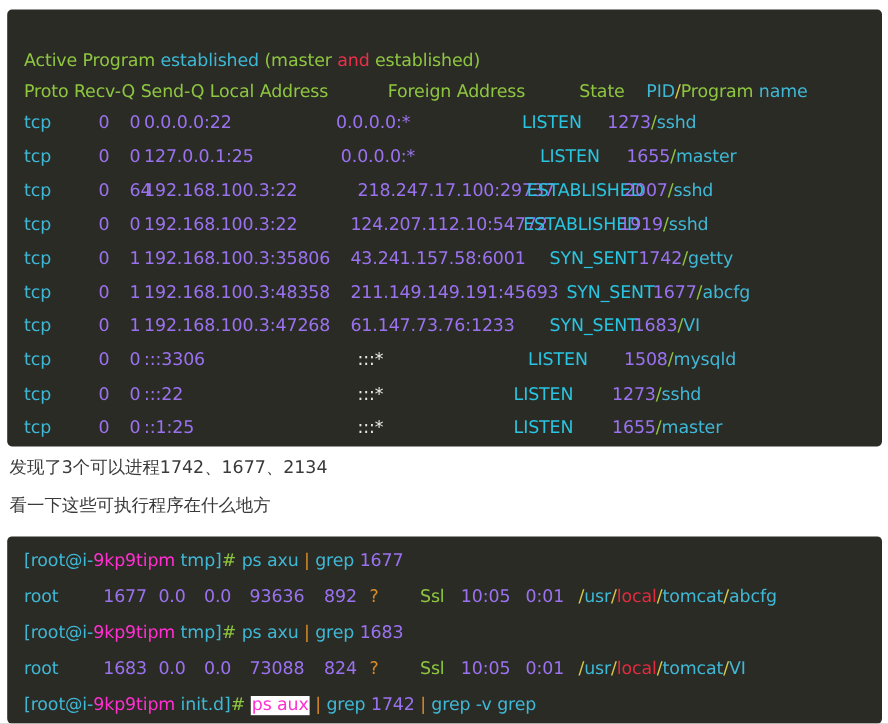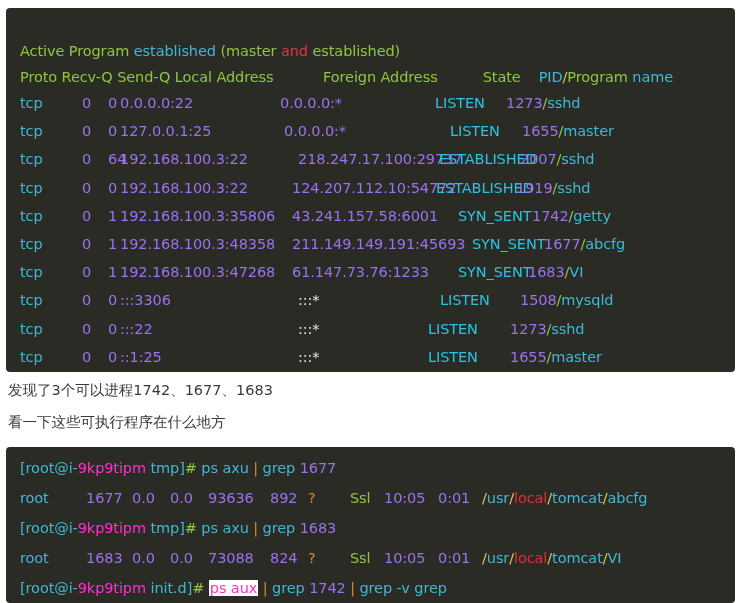--- a/index.html
+++ b/index.html
@@ -85,21 +85,21 @@
       <div class="term-line" style="top: 168.6px;"><span class="term-cell c-cyan" style="position: absolute; left: 0px; white-space: pre;">tcp</span><span class="term-cell c-violet" style="position: absolute; left: 62px; white-space: pre;">0</span><span class="term-cell c-violet" style="position: absolute; left: 88px; white-space: pre;">0</span><span class="term-cell c-violet" style="position: absolute; left: 100px; white-space: pre;">192.168.100.3:22</span><span class="term-cell c-violet" style="position: absolute; left: 272px; white-space: pre;">124.207.112.10:54772</span><span class="term-cell c-cyan2" style="position: absolute; left: 416px; white-space: pre;">ESTABLISHED</span><span style="position: absolute; left: 496px; white-space: pre;"><span class="c-violet">1919</span><span class="c-green">/</span><span class="c-cyan">sshd</span></span></div>
       <div class="term-line" style="top: 196.8px;"><span class="term-cell c-cyan" style="position: absolute; left: 0px; white-space: pre;">tcp</span><span class="term-cell c-violet" style="position: absolute; left: 62px; white-space: pre;">0</span><span class="term-cell c-violet" style="position: absolute; left: 88px; white-space: pre;">1</span><span class="term-cell c-violet" style="position: absolute; left: 100px; white-space: pre;">192.168.100.3:35806</span><span class="term-cell c-violet" style="position: absolute; left: 272px; white-space: pre;">43.241.157.58:6001</span><span class="term-cell c-cyan2" style="position: absolute; left: 438px; white-space: pre;">SYN_SENT</span><span style="position: absolute; left: 512px; white-space: pre;"><span class="c-violet">1742</span><span class="c-green">/</span><span class="c-cyan">getty</span></span></div>
       <div class="term-line" style="top: 225px;"><span class="term-cell c-cyan" style="position: absolute; left: 0px; white-space: pre;">tcp</span><span class="term-cell c-violet" style="position: absolute; left: 62px; white-space: pre;">0</span><span class="term-cell c-violet" style="position: absolute; left: 88px; white-space: pre;">1</span><span class="term-cell c-violet" style="position: absolute; left: 100px; white-space: pre;">192.168.100.3:48358</span><span class="term-cell c-violet" style="position: absolute; left: 272px; white-space: pre;">211.149.149.191:45693</span><span class="term-cell c-cyan2" style="position: absolute; left: 452px; white-space: pre;">SYN_SENT</span><span style="position: absolute; left: 524px; white-space: pre;"><span class="c-violet">1677</span><span class="c-green">/</span><span class="c-cyan">abcfg</span></span></div>
       <div class="term-line" style="top: 253.2px;"><span class="term-cell c-cyan" style="position: absolute; left: 0px; white-space: pre;">tcp</span><span class="term-cell c-violet" style="position: absolute; left: 62px; white-space: pre;">0</span><span class="term-cell c-violet" style="position: absolute; left: 88px; white-space: pre;">1</span><span class="term-cell c-violet" style="position: absolute; left: 100px; white-space: pre;">192.168.100.3:47268</span><span class="term-cell c-violet" style="position: absolute; left: 272px; white-space: pre;">61.147.73.76:1233</span><span class="term-cell c-cyan2" style="position: absolute; left: 438px; white-space: pre;">SYN_SENT</span><span style="position: absolute; left: 508px; white-space: pre;"><span class="c-violet">1683</span><span class="c-green">/</span><span class="c-cyan">VI</span></span></div>
       <div class="term-line" style="top: 281.4px;"><span class="term-cell c-cyan" style="position: absolute; left: 0px; white-space: pre;">tcp</span><span class="term-cell c-violet" style="position: absolute; left: 62px; white-space: pre;">0</span><span class="term-cell c-violet" style="position: absolute; left: 88px; white-space: pre;">0</span><span class="term-cell c-violet" style="position: absolute; left: 100px; white-space: pre;">:::3306</span><span class="term-cell c-white" style="position: absolute; left: 278px; white-space: pre;">:::*</span><span class="term-cell c-cyan2" style="position: absolute; left: 420px; white-space: pre;">LISTEN</span><span style="position: absolute; left: 500px; white-space: pre;"><span class="c-violet">1508</span><span class="c-green">/</span><span class="c-cyan">mysqld</span></span></div>
       <div class="term-line" style="top: 309.6px;"><span class="term-cell c-cyan" style="position: absolute; left: 0px; white-space: pre;">tcp</span><span class="term-cell c-violet" style="position: absolute; left: 62px; white-space: pre;">0</span><span class="term-cell c-violet" style="position: absolute; left: 88px; white-space: pre;">0</span><span class="term-cell c-violet" style="position: absolute; left: 100px; white-space: pre;">:::22</span><span class="term-cell c-white" style="position: absolute; left: 278px; white-space: pre;">:::*</span><span class="term-cell c-cyan2" style="position: absolute; left: 408px; white-space: pre;">LISTEN</span><span style="position: absolute; left: 490px; white-space: pre;"><span class="c-violet">1273</span><span class="c-green">/</span><span class="c-cyan">sshd</span></span></div>
       <div class="term-line" style="top: 337.8px;"><span class="term-cell c-cyan" style="position: absolute; left: 0px; white-space: pre;">tcp</span><span class="term-cell c-violet" style="position: absolute; left: 62px; white-space: pre;">0</span><span class="term-cell c-violet" style="position: absolute; left: 88px; white-space: pre;">0</span><span class="term-cell c-violet" style="position: absolute; left: 100px; white-space: pre;">::1:25</span><span class="term-cell c-white" style="position: absolute; left: 278px; white-space: pre;">:::*</span><span class="term-cell c-cyan2" style="position: absolute; left: 408px; white-space: pre;">LISTEN</span><span style="position: absolute; left: 490px; white-space: pre;"><span class="c-violet">1655</span><span class="c-green">/</span><span class="c-cyan">master</span></span></div>
     </div>
 </div>
 
-<div class="cn-text" id="cn-line-1">发现了3个可以进程1742、1677、1683</div>
+<div class="cn-text" id="cn-line-1">发现了3个可以进程1742、1677、2134</div>
 <div class="cn-text" id="cn-line-2">看一下这些可执行程序在什么地方</div>
 
 <div class="term-block" id="terminal-bottom">
   <div id="ps-lines">
       <div class="term-line" style="top: 10px;"><span class="c-cyan">[</span><span class="c-cyan">root</span><span class="c-cyan">@</span><span class="c-cyan">i-</span><span class="c-magenta">9kp9tipm</span><span class="c-cyan"> tmp</span><span class="c-cyan">]</span><span class="c-green">#</span><span class="c-cyan"> ps</span><span class="c-cyan"> axu</span><span class="c-orange"> |</span><span class="c-cyan"> grep</span><span class="c-violet"> 1677</span></div>
       <div class="term-line" style="top: 40px;"><span class="c-cyan" style="position: absolute; left: 0px; white-space: pre;">root</span><span class="c-violet" style="position: absolute; left: 66px; white-space: pre;">1677</span><span class="c-violet" style="position: absolute; left: 112px; white-space: pre;">0.0</span><span class="c-violet" style="position: absolute; left: 150px; white-space: pre;">0.0</span><span class="c-violet" style="position: absolute; left: 188px; white-space: pre;">93636</span><span class="c-violet" style="position: absolute; left: 250px; white-space: pre;">892</span><span class="c-orange" style="position: absolute; left: 288px; white-space: pre;">?</span><span class="c-green" style="position: absolute; left: 330px; white-space: pre;">Ssl</span><span class="c-violet" style="position: absolute; left: 364px; white-space: pre;">10:05</span><span class="c-violet" style="position: absolute; left: 418px; white-space: pre;">0:01</span><span style="position: absolute; left: 462px; white-space: pre;"><span class="c-yellow">/</span><span class="c-cyan">usr</span><span class="c-yellow">/</span><span class="c-redd">local</span><span class="c-yellow">/</span><span class="c-cyan">tomcat</span><span class="c-yellow">/</span><span class="c-cyan">abcfg</span></span></div>
       <div class="term-line" style="top: 70px;"><span class="c-cyan">[</span><span class="c-cyan">root</span><span class="c-cyan">@</span><span class="c-cyan">i-</span><span class="c-magenta">9kp9tipm</span><span class="c-cyan"> tmp</span><span class="c-cyan">]</span><span class="c-green">#</span><span class="c-cyan"> ps</span><span class="c-cyan"> axu</span><span class="c-orange"> |</span><span class="c-cyan"> grep</span><span class="c-violet"> 1683</span></div>
       <div class="term-line" style="top: 100px;"><span class="c-cyan" style="position: absolute; left: 0px; white-space: pre;">root</span><span class="c-violet" style="position: absolute; left: 66px; white-space: pre;">1683</span><span class="c-violet" style="position: absolute; left: 112px; white-space: pre;">0.0</span><span class="c-violet" style="position: absolute; left: 150px; white-space: pre;">0.0</span><span class="c-violet" style="position: absolute; left: 188px; white-space: pre;">73088</span><span class="c-violet" style="position: absolute; left: 250px; white-space: pre;">824</span><span class="c-orange" style="position: absolute; left: 288px; white-space: pre;">?</span><span class="c-green" style="position: absolute; left: 330px; white-space: pre;">Ssl</span><span class="c-violet" style="position: absolute; left: 364px; white-space: pre;">10:05</span><span class="c-violet" style="position: absolute; left: 418px; white-space: pre;">0:01</span><span style="position: absolute; left: 462px; white-space: pre;"><span class="c-yellow">/</span><span class="c-cyan">usr</span><span class="c-yellow">/</span><span class="c-redd">local</span><span class="c-yellow">/</span><span class="c-cyan">tomcat</span><span class="c-yellow">/</span><span class="c-cyan">VI</span></span></div>
       <div class="term-line" style="top: 130px;"><span class="c-cyan">[</span><span class="c-cyan">root</span><span class="c-cyan">@</span><span class="c-cyan">i-</span><span class="c-magenta">9kp9tipm</span><span class="c-cyan"> init.d</span><span class="c-cyan">]</span><span class="c-green">#</span><span> </span><span class="hl-invert">ps aux</span><span class="c-orange"> |</span><span class="c-cyan"> grep</span><span class="c-violet"> 1742</span><span class="c-orange"> |</span><span class="c-cyan"> grep</span><span class="c-cyan"> -v</span><span class="c-cyan"> grep</span></div>
     </div>

